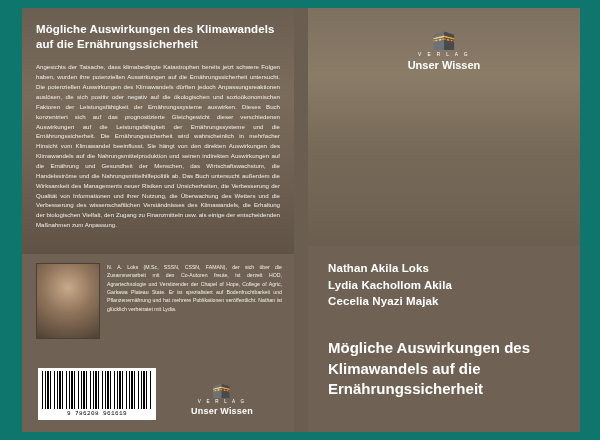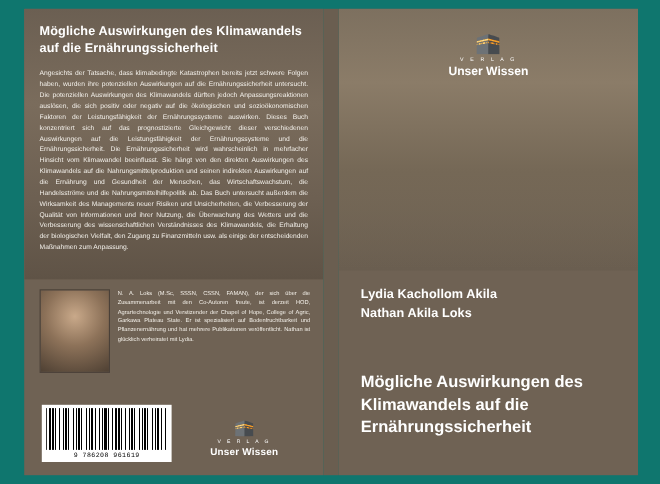--- a/index.html
+++ b/index.html
@@ -251,20 +251,21 @@
   <div class="front-cover">
     <div class="front-photo"></div>
 
     <div class="front-logo">
       <div class="lamp">🕋</div>
       <div class="verlag">V E R L A G</div>
       <div class="name">Unser Wissen</div>
     </div>
 
     <div class="authors">
+      <div>Nathan Akila Loks</div>
       <div>Lydia Kachollom Akila</div>
-      <div>Nathan Akila Loks</div>
+      <div>Cecelia Nyazi Majak</div>
     </div>
 
     <div class="front-title">Mögliche Auswirkungen des Klimawandels auf die Ernährungssicherheit</div>
   </div>
 
 </div>
 
 </body></html>

